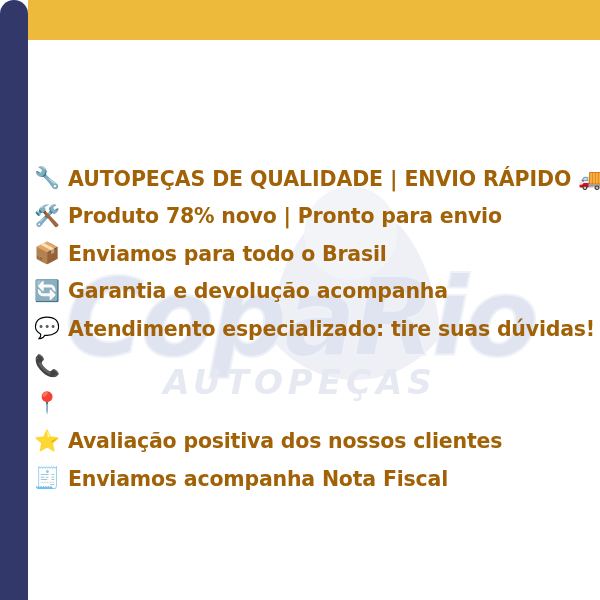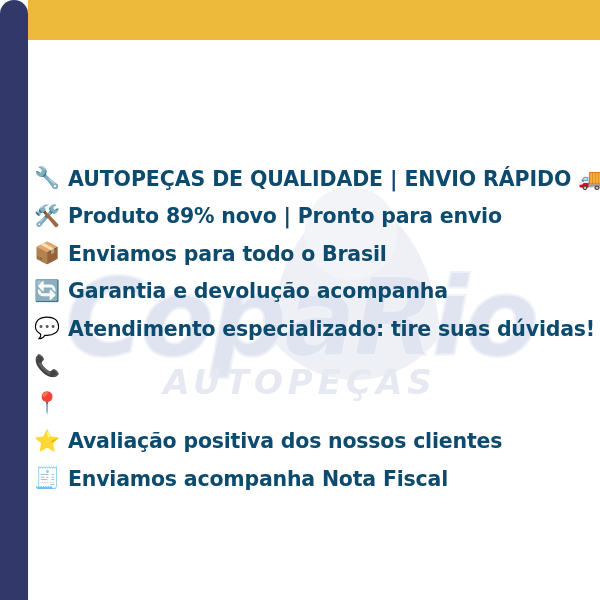--- a/index.html
+++ b/index.html
@@ -113,21 +113,21 @@
     width: 34px;
     font-size: 21px;
     line-height: 1;
     text-align: left;
     font-family: "DejaVu Sans", sans-serif;
   }
   .benefit-text {
     font-family: "DejaVu Sans", sans-serif;
     font-weight: bold;
     font-size: 20.5px;
-    color: #0c4a6e;
+    color: #a16207;
     letter-spacing: -0.2px;
     white-space: nowrap;
   }
   .benefit-row.headline .benefit-text {
     font-size: 20.5px;
     letter-spacing: -0.1px;
   }
   .benefit-trailing-icon {
     font-family: "DejaVu Sans", sans-serif;
     font-size: 20px;
@@ -151,21 +151,21 @@
   </div>
 
   <div id="benefits-list">
       <div class="benefit-row headline">
         <span class="benefit-icon">🔧</span>
         <span class="benefit-text">AUTOPEÇAS DE QUALIDADE | ENVIO RÁPIDO</span>
         <span class="benefit-trailing-icon">🚚</span>
       </div>
       <div class="benefit-row">
         <span class="benefit-icon">🛠️</span>
-        <span class="benefit-text">Produto 89% novo | Pronto para envio</span>
+        <span class="benefit-text">Produto 78% novo | Pronto para envio</span>
       </div>
       <div class="benefit-row">
         <span class="benefit-icon">📦</span>
         <span class="benefit-text">Enviamos para todo o Brasil</span>
       </div>
       <div class="benefit-row">
         <span class="benefit-icon">🔄</span>
         <span class="benefit-text">Garantia e devolução acompanha</span>
       </div>
       <div class="benefit-row">

